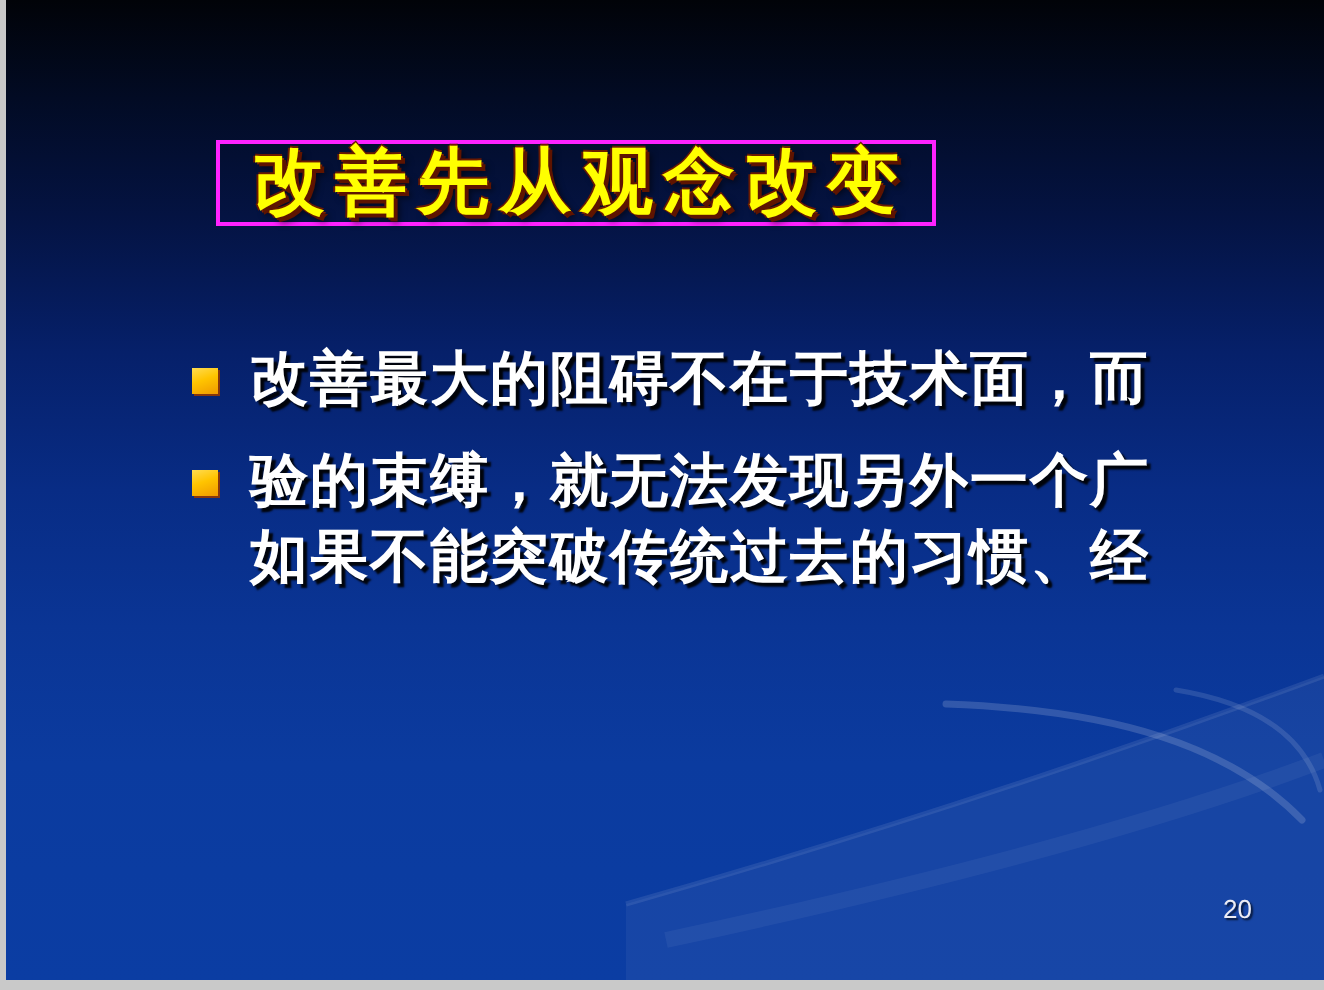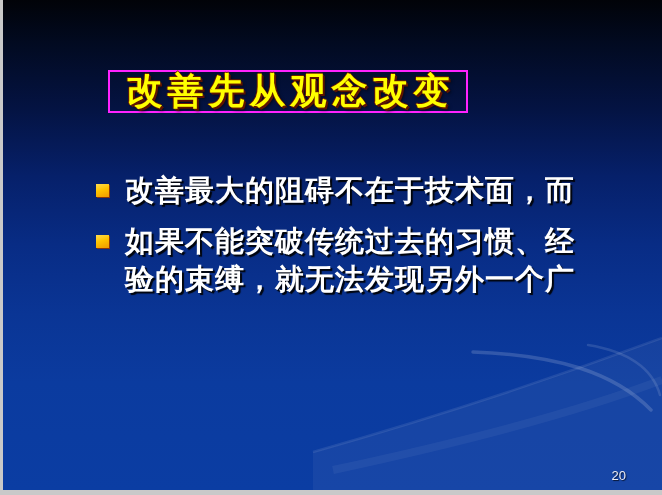--- a/index.html
+++ b/index.html
@@ -79,21 +79,21 @@
     top: 13px;
     width: 13px;
     height: 13px;
     background: linear-gradient(160deg, #FFDC52 0%, #FFC400 45%, #EF9A00 100%);
     box-shadow: 1px 1px 0 rgba(150,55,0,0.9);
   }
   .line { white-space: nowrap; }
   .page-number {
     position: absolute;
     right: 36px;
-    bottom: 7px;
+    bottom: 28px;
     font-size: 13px;
     font-family: "Liberation Sans", "DejaVu Sans", sans-serif;
     color: #ECECF4;
     text-shadow: 1px 1px 1px rgba(0,0,0,0.7);
   }
 </style>
 </head>
 <body>
 
 <div class="frame">
@@ -116,24 +116,24 @@
       <div class="item">
         <span class="marker"></span>
         <div class="line">
           <span style="color: rgb(255, 255, 255);">改善最大的阻碍不在于技术面，而</span>
         </div>
       </div>
 
       <div class="item">
         <span class="marker"></span>
         <div class="line">
-          <span style="color: rgb(255, 255, 255);">如果不能突破传统过去的习惯、经</span>
+          <span style="color: rgb(255, 255, 255);">验的束缚，就无法发现另外一个广</span>
         </div>
         <div class="line">
-          <span style="color: rgb(255, 255, 255);">验的束缚，就无法发现另外一个广</span>
+          <span style="color: rgb(255, 255, 255);">如果不能突破传统过去的习惯、经</span>
         </div>
       </div>
 
     </div>
 
     <div class="page-number">20</div>
   </div>
 </div>
 
 </body></html>

